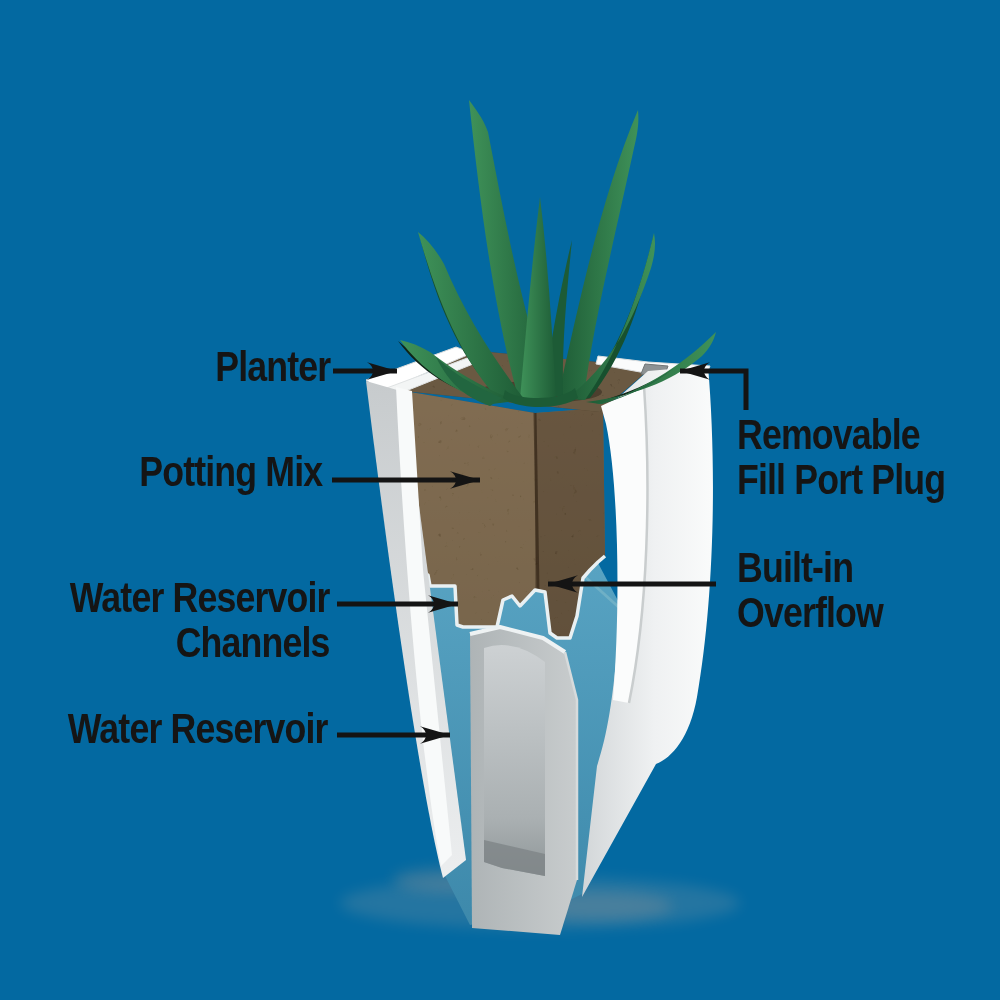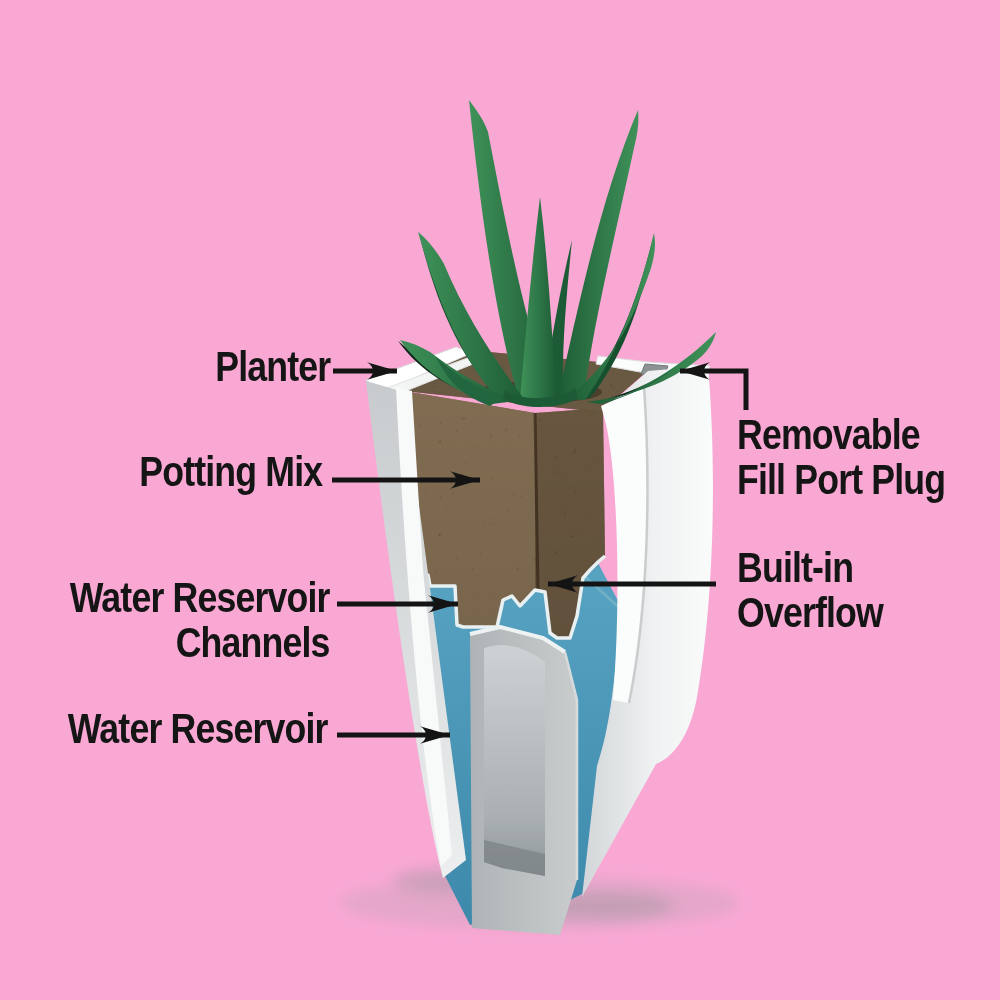--- a/index.html
+++ b/index.html
@@ -1,16 +1,16 @@
 <!DOCTYPE html>
 <html><head>
 <meta charset="utf-8">
 <style>
   html,body{margin:0;padding:0;background:#ffffff;}
-  #stage{position:relative;width:1000px;height:1000px;background:#f9a8d4;overflow:hidden;
+  #stage{position:relative;width:1000px;height:1000px;background:#0369a1;overflow:hidden;
          font-family:"Liberation Sans",sans-serif;}
   #art{position:absolute;left:0;top:0;width:1000px;height:1000px;}
   .label{position:absolute;font-family:"Liberation Sans",sans-serif;font-weight:700;
          font-size:42px;line-height:1.06;color:#151515;letter-spacing:-1px;white-space:nowrap;}
   .left-col{text-align:right;transform:scaleX(.85);transform-origin:right top;}
   .right-col{text-align:left;transform:scaleX(.85);transform-origin:left top;}
   .label div{pointer-events:none;}
 </style>
 </head>
 <body>

